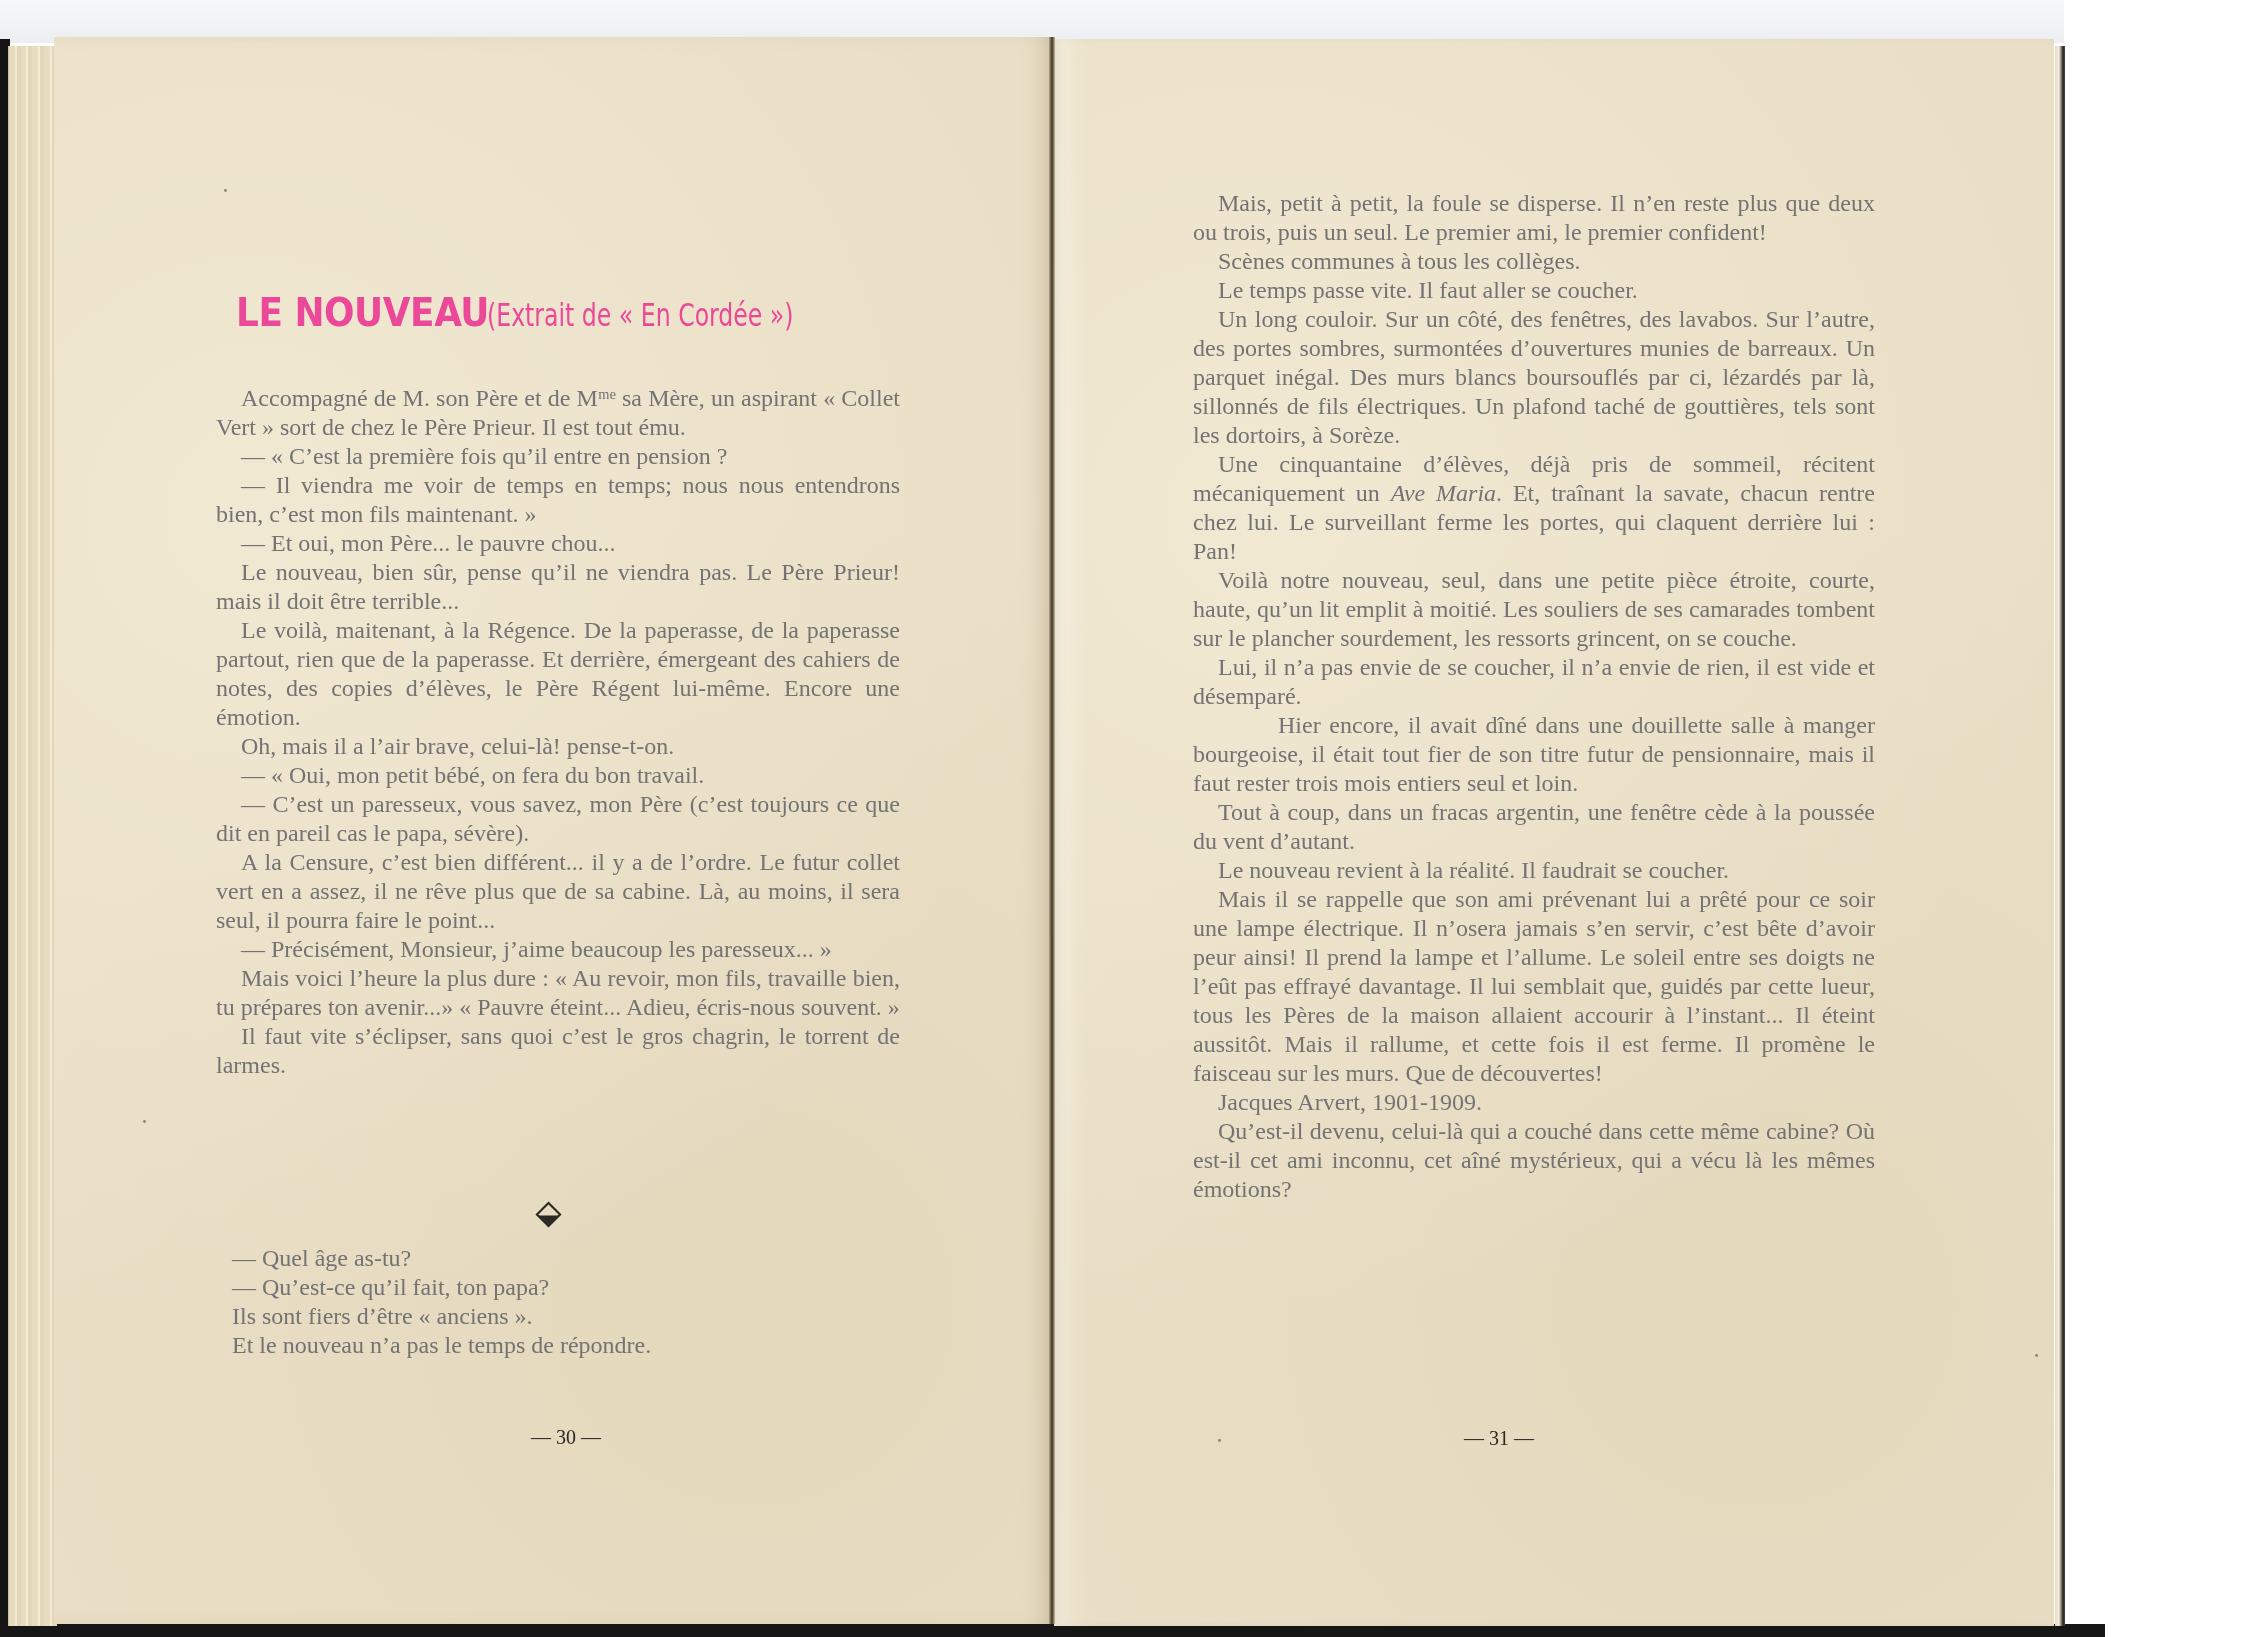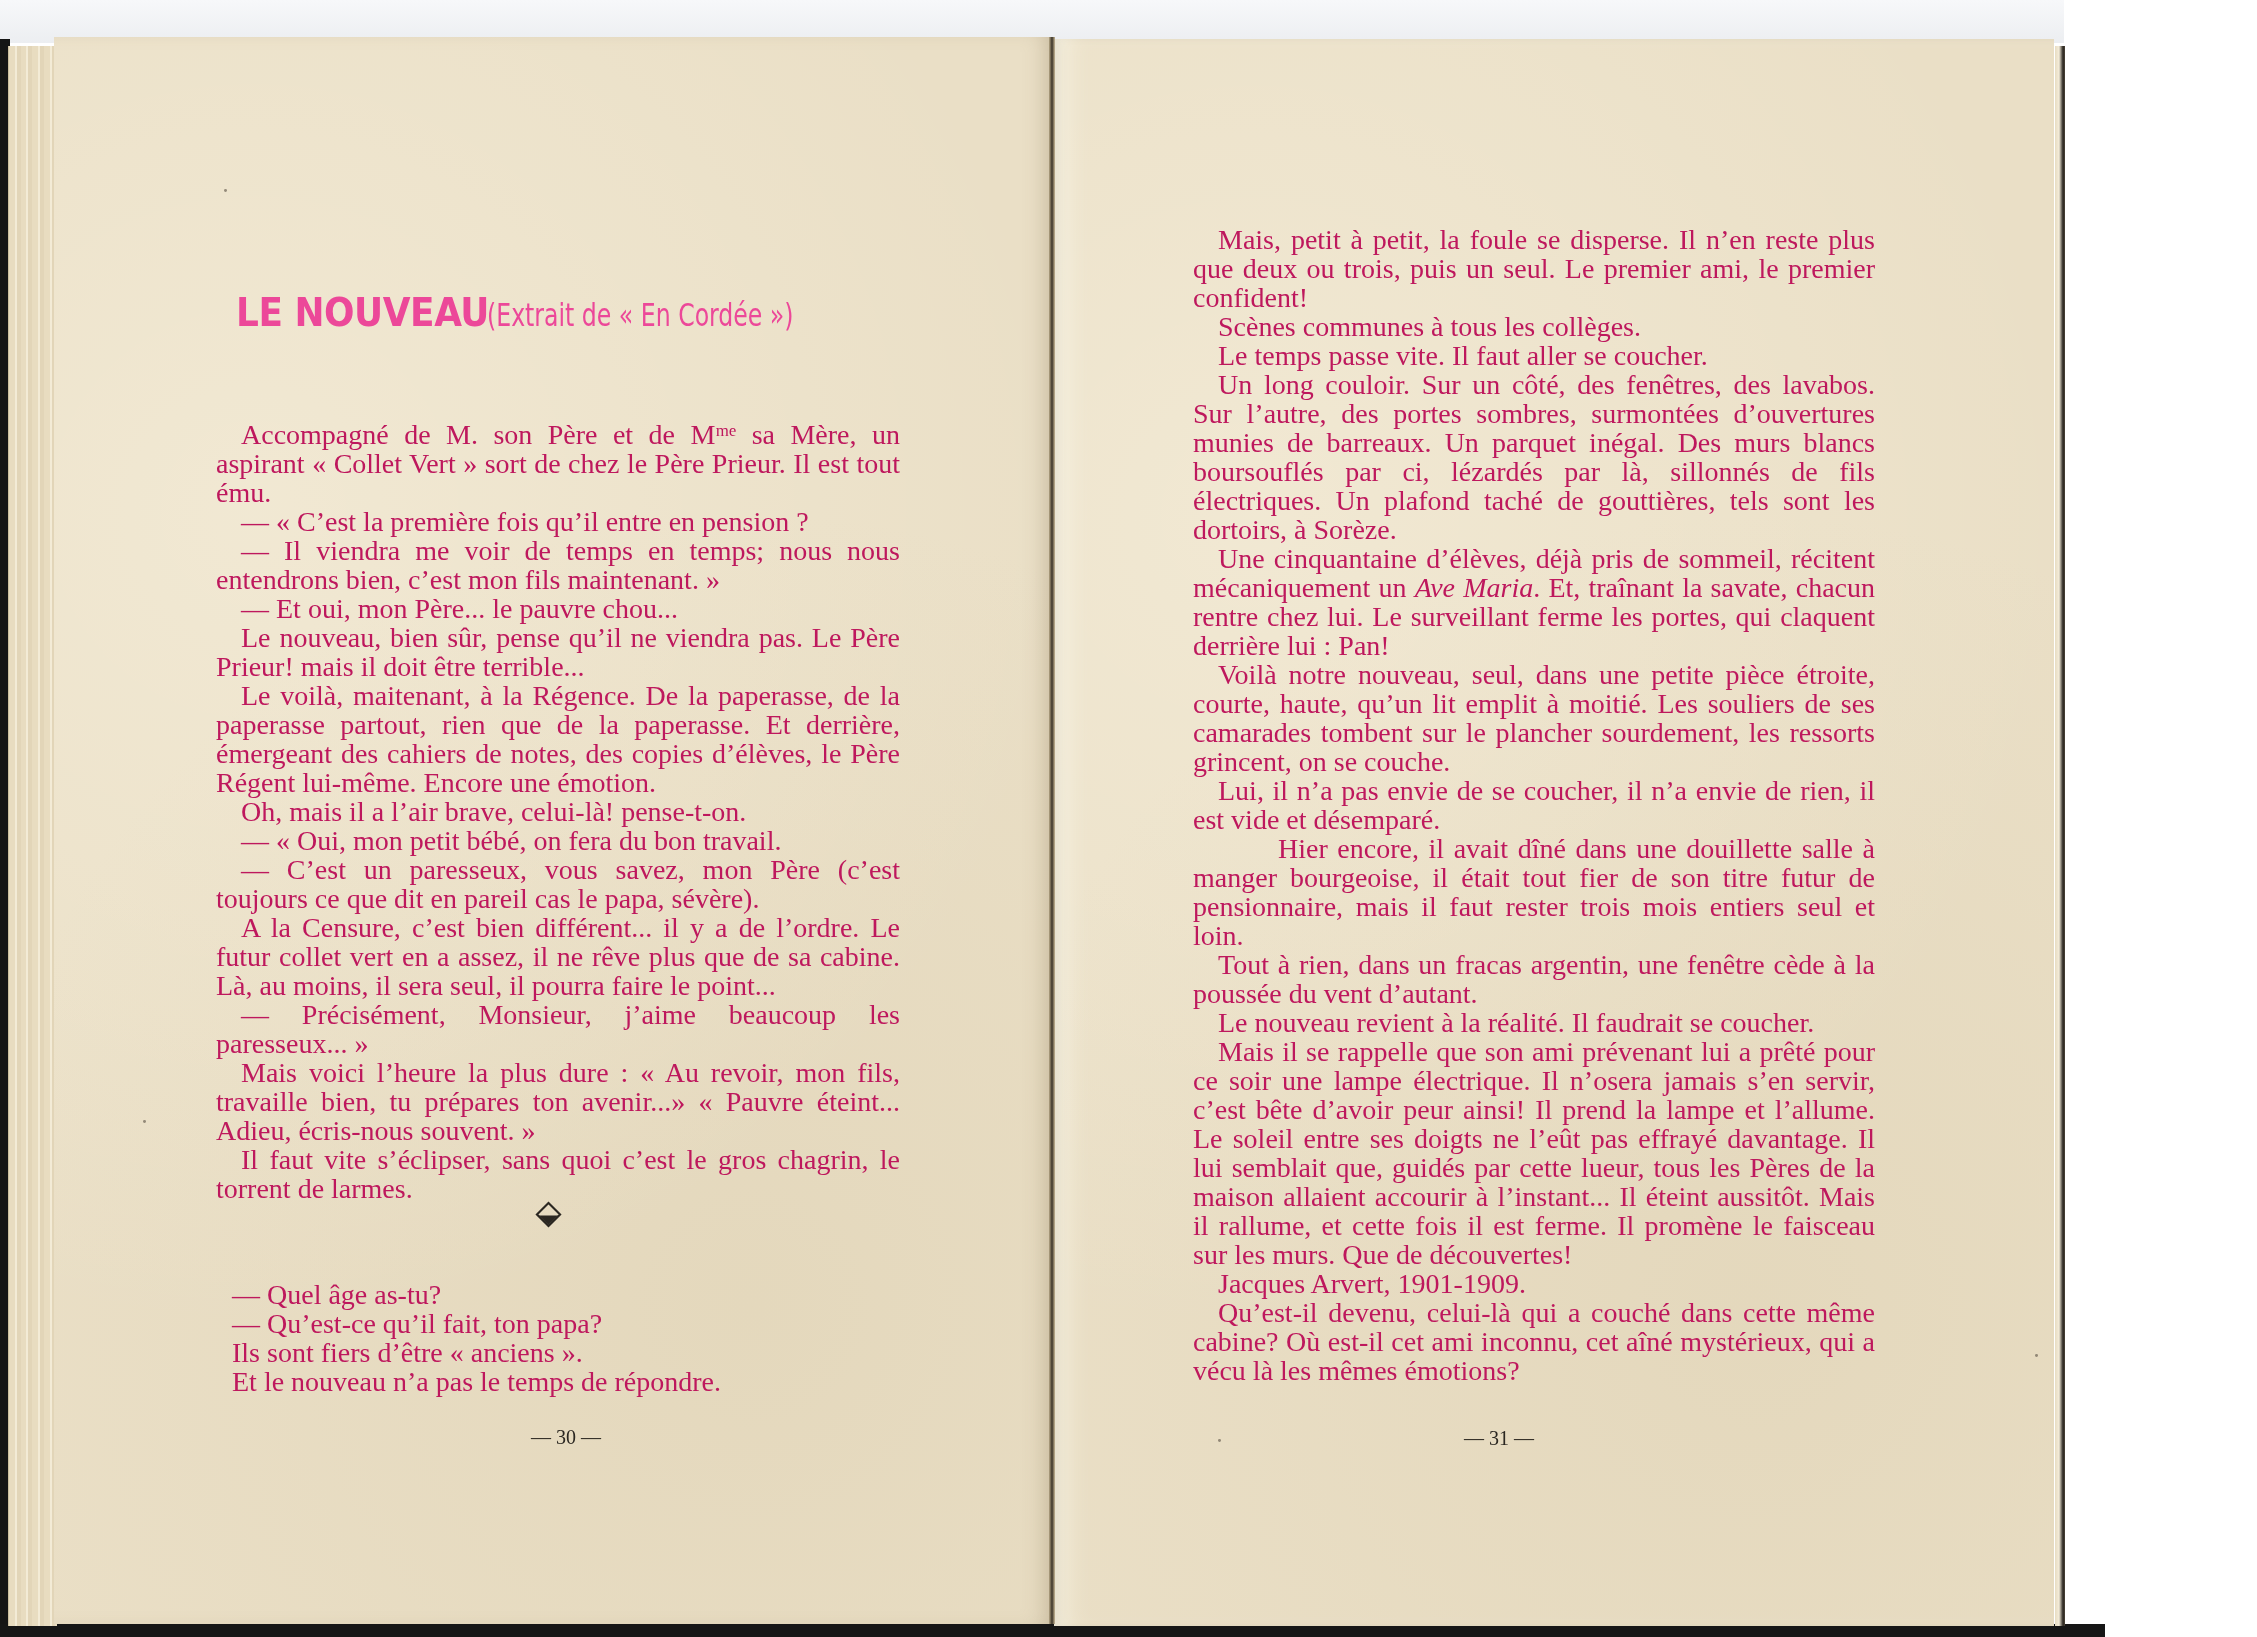--- a/index.html
+++ b/index.html
@@ -37,21 +37,21 @@
     background:linear-gradient(90deg,#b8a886,#3a3328 50%,#c8b896); }
 
   .title {
     position:absolute; left:236px; top:290px; width:676px;
     font-family:"DejaVu Sans", "Liberation Sans", sans-serif;
     white-space:nowrap; color:#ec4899;
   }
   .title .main { font-weight:bold; font-size:39px; letter-spacing:-0.5px; transform:scaleX(0.92); display:inline-block; transform-origin:left; }
   .title .sub { font-size:32px; font-family:"DejaVu Sans Condensed","DejaVu Sans", sans-serif; display:inline-block; transform:scaleX(0.82); transform-origin:left; margin-left:-29px; }
 
-  .text-block { position:absolute; font-size:28px; line-height:29px; color:#be185d;margin-top:36px; }
+  .text-block { position:absolute; font-size:24px; line-height:29px; color:#737373; }
   .text-block p { margin:0; text-align:justify; text-align-last:left; }
   .text-block p.indent { text-indent:25px; }
   .text-block p.deep-indent { text-indent:85px; }
   .text-block p.noindent { text-indent:0; }
 
   .left-body { left:216px; top:384px; width:684px; }
   .left-dialogue { left:232px; top:1244px; width:618px; }
   .right-body { left:1193px; top:189px; width:682px; }
 
   .ornament { position:absolute; left:535px; top:1201px; width:27px; height:27px; }
@@ -112,21 +112,21 @@
 
 <div class="text-block right-body">
   <p class="indent">Mais, petit à petit, la foule se disperse. Il n’en reste plus que deux ou trois, puis un seul. Le premier ami, le premier confident!</p>
   <p class="indent">Scènes communes à tous les collèges.</p>
   <p class="indent">Le temps passe vite. Il faut aller se coucher.</p>
   <p class="indent">Un long couloir. Sur un côté, des fenêtres, des lavabos. Sur l’autre, des portes sombres, surmontées d’ouvertures munies de barreaux. Un parquet inégal. Des murs blancs boursouflés par ci, lézardés par là, sillonnés de fils électriques. Un plafond taché de gouttières, tels sont les dortoirs, à Sorèze.</p>
   <p class="indent"><span>Une cinquantaine d’élèves, déjà pris de sommeil, récitent mécaniquement un </span><i>Ave Maria</i><span>. Et, traînant la savate, chacun rentre chez lui. Le surveillant ferme les portes, qui claquent derrière lui : Pan!</span></p>
   <p class="indent">Voilà notre nouveau, seul, dans une petite pièce étroite, courte, haute, qu’un lit emplit à moitié. Les souliers de ses camarades tombent sur le plancher sourdement, les ressorts grincent, on se couche.</p>
   <p class="indent">Lui, il n’a pas envie de se coucher, il n’a envie de rien, il est vide et désemparé.</p>
   <p class="deep-indent">Hier encore, il avait dîné dans une douillette salle à manger bourgeoise, il était tout fier de son titre futur de pensionnaire, mais il faut rester trois mois entiers seul et loin.</p>
-  <p class="indent">Tout à rien, dans un fracas argentin, une fenêtre cède à la poussée du vent d’autant.</p>
+  <p class="indent">Tout à coup, dans un fracas argentin, une fenêtre cède à la poussée du vent d’autant.</p>
   <p class="indent">Le nouveau revient à la réalité. Il faudrait se coucher.</p>
   <p class="indent">Mais il se rappelle que son ami prévenant lui a prêté pour ce soir une lampe électrique. Il n’osera jamais s’en servir, c’est bête d’avoir peur ainsi! Il prend la lampe et l’allume. Le soleil entre ses doigts ne l’eût pas effrayé davantage. Il lui semblait que, guidés par cette lueur, tous les Pères de la maison allaient accourir à l’instant... Il éteint aussitôt. Mais il rallume, et cette fois il est ferme. Il promène le faisceau sur les murs. Que de découvertes!</p>
   <p class="indent">Jacques Arvert, 1901-1909.</p>
   <p class="indent">Qu’est-il devenu, celui-là qui a couché dans cette même cabine? Où est-il cet ami inconnu, cet aîné mystérieux, qui a vécu là les mêmes émotions?</p>
 </div>
 
 <div class="page-number pn-right">— 31 —</div>
 
 <div class="speck" style="left:224px;top:189px"></div>
 <div class="speck" style="left:143px;top:1120px"></div>

